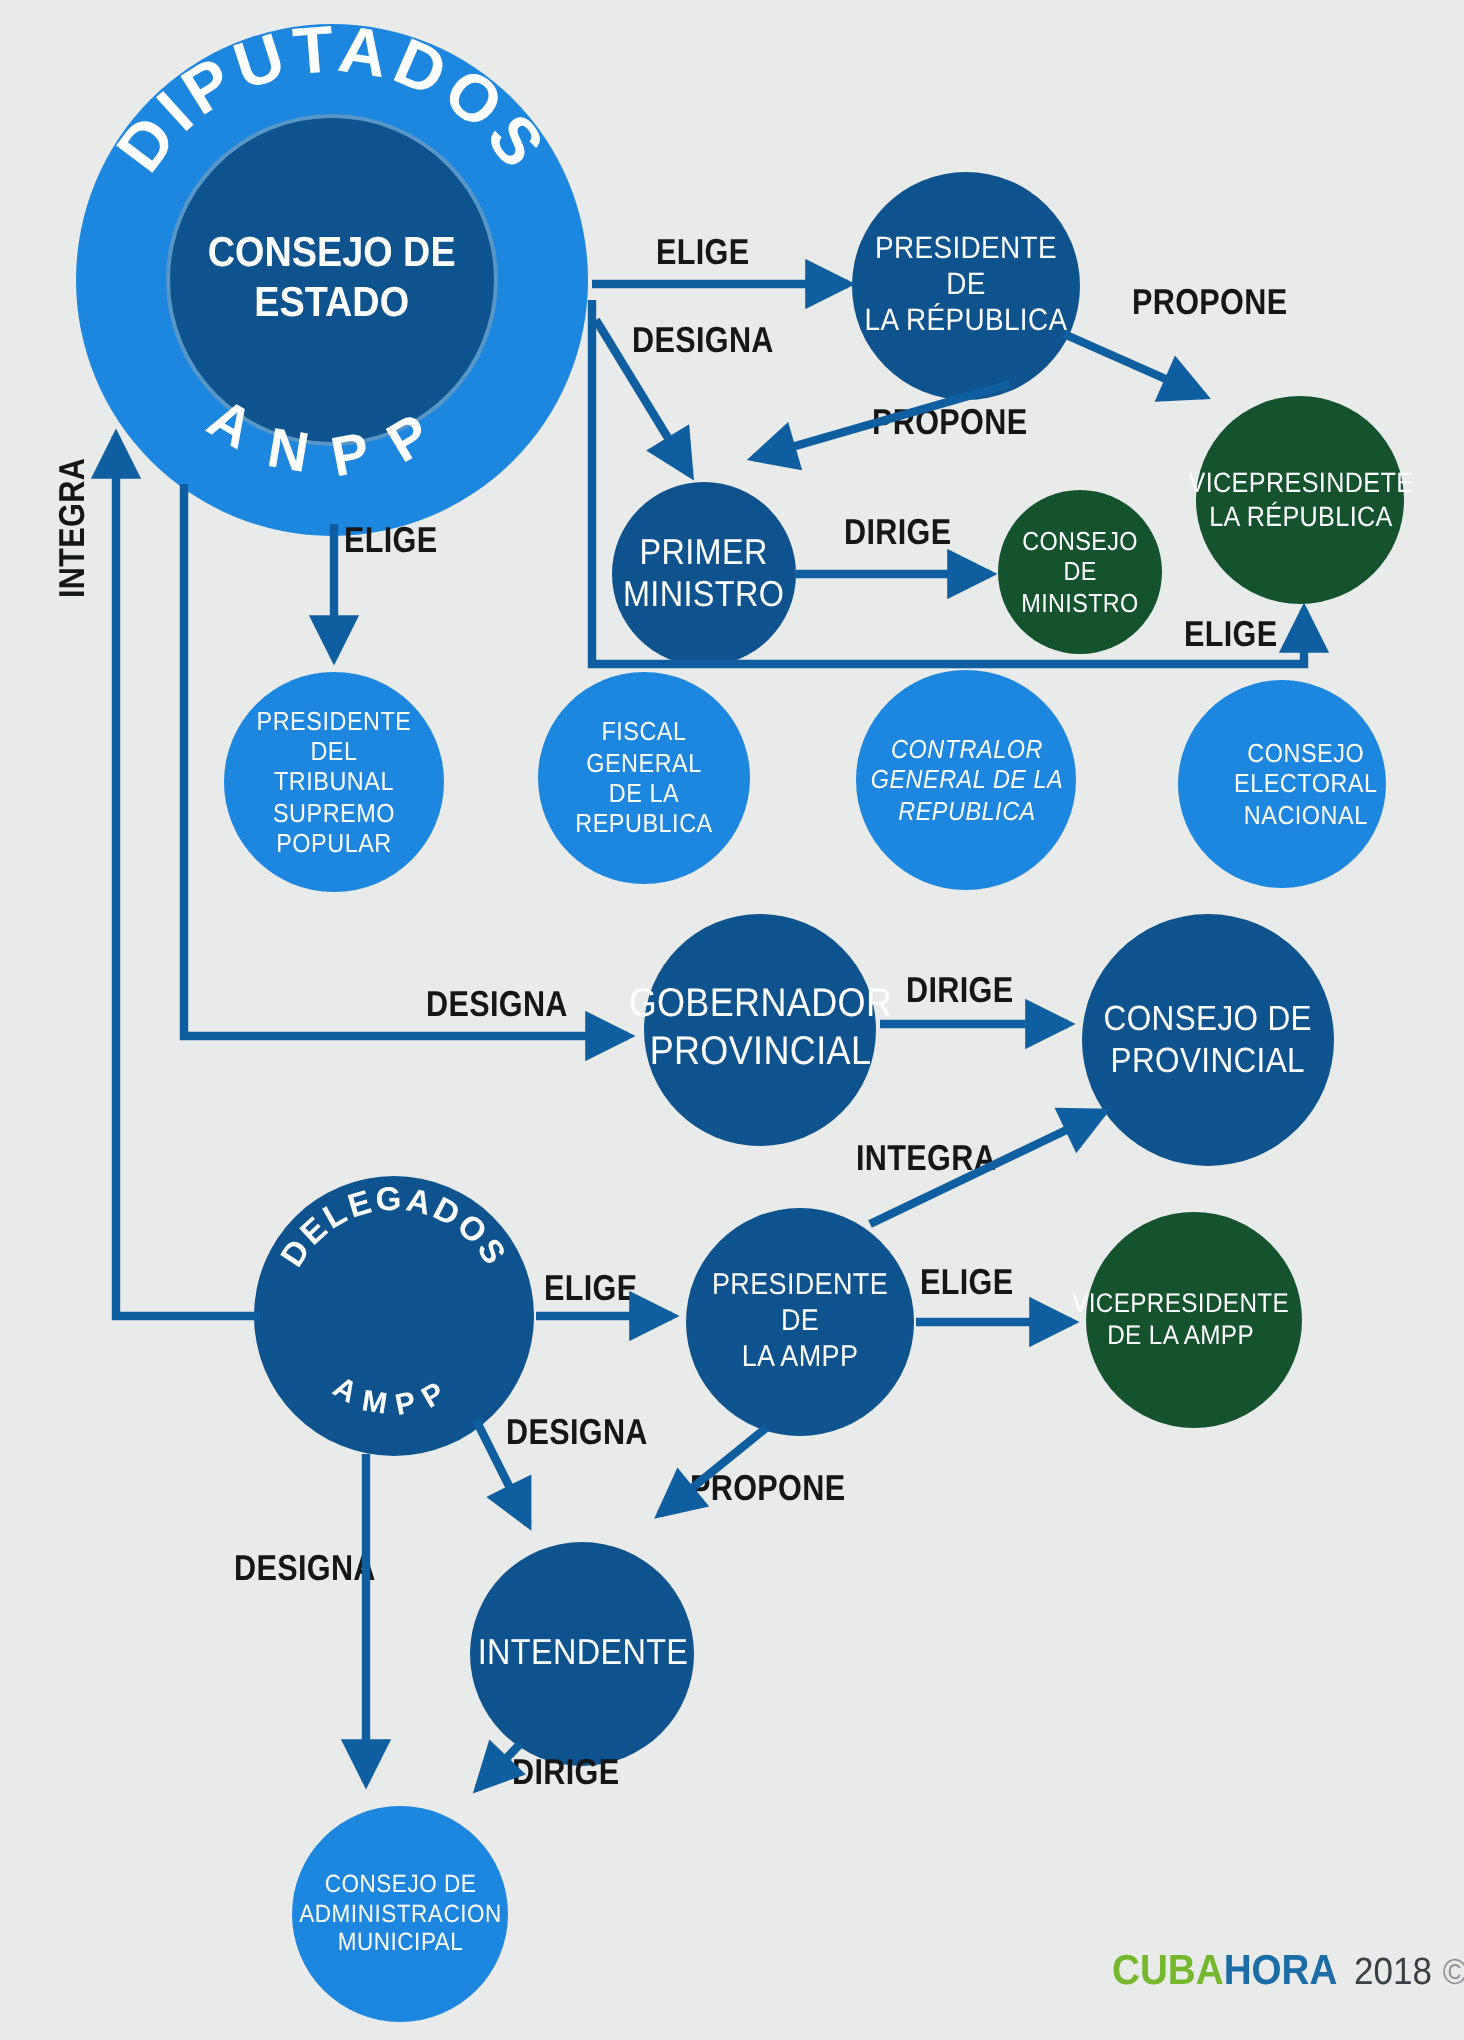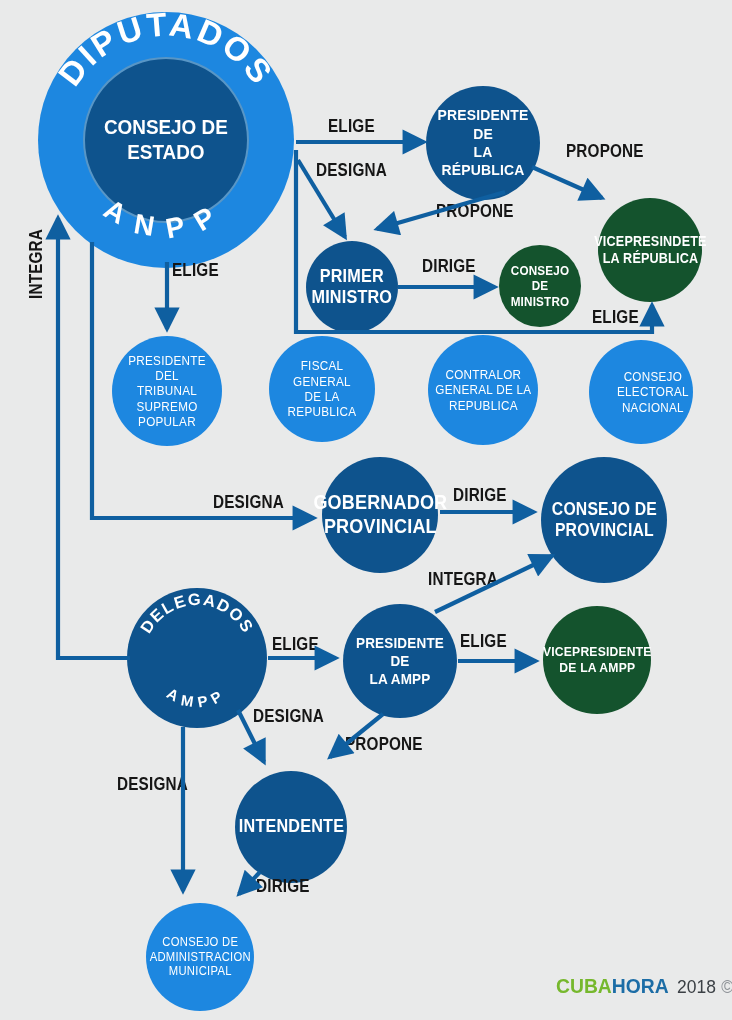--- a/index.html
+++ b/index.html
@@ -9,21 +9,21 @@
   }
   .node{
     position:absolute;border-radius:50%;
     display:flex;align-items:center;justify-content:center;
     text-align:center;color:#ffffff;line-height:1.18;
   }
   .node>span{white-space:pre-line;display:block;transform:scaleX(.9);}
   .bright{background:#1d87e0;}
   .dark{background:#0e538d;}
   .medium{background:#14532d;}
-  .bold{font-weight:700;letter-spacing:.2px;}
+  .bold{font-weight:400;letter-spacing:.2px;}
   .thin{font-weight:400;letter-spacing:.3px;}
   .inner-ring{border:2px solid rgba(150,205,245,.55);box-sizing:border-box;}
   .lbl{
     position:absolute;font-weight:800;font-size:18px;color:#161616;
     letter-spacing:.2px;white-space:nowrap;
     transform:scaleX(.85);transform-origin:0 0;
   }
   .lbl.vert{transform:rotate(-90deg) scaleX(.85);transform-origin:0 0;}
   svg.overlay{position:absolute;left:0;top:0;pointer-events:none;}
   .edge{stroke:#0f5fa0;stroke-width:4.2;fill:none;}
@@ -65,21 +65,21 @@
 
   <div class="node bright thin" style="left:269px;top:336px;width:106px;height:106px;font-size:13px;">
     <span>FISCAL GENERAL
 DE LA REPUBLICA</span>
   </div>
   <div class="node bright thin" style="left:112px;top:336px;width:110px;height:110px;font-size:13px;">
     <span>PRESIDENTE DEL
 TRIBUNAL SUPREMO
 POPULAR</span>
   </div>
-  <div class="node bright thin" style="left:428px;top:335px;width:110px;height:110px;font-size:13px;">
+  <div class="node bright thin" style="left:428px;top:335px;width:110px;height:110px;font-size:13px;font-style:italic;">
     <span>CONTRALOR
 GENERAL DE LA
 REPUBLICA</span>
   </div>
   <div class="node bright thin" style="left:589px;top:340px;width:104px;height:104px;font-size:13px;justify-content:flex-end;">
     <span>CONSEJO
 ELECTORAL
 NACIONAL</span>
   </div>
 
@@ -90,21 +90,21 @@
   <div class="node dark bold" style="left:541px;top:457px;width:126px;height:126px;font-size:17.5px;">
     <span>CONSEJO DE
 PROVINCIAL</span>
   </div>
 
   <div class="node dark" style="left:127px;top:588px;width:140px;height:140px;"></div>
   <div class="node dark bold" style="left:343px;top:604px;width:114px;height:114px;font-size:15px;">
     <span>PRESIDENTE DE
 LA AMPP</span>
   </div>
-  <div class="node medium bold" style="left:543px;top:606px;width:108px;height:108px;font-size:13.5px;">
+  <div class="node medium bold" style="left:543px;top:606px;width:108px;height:108px;font-size:13.5px;justify-content:flex-end;">
     <span>VICEPRESIDENTE
 DE LA AMPP</span>
   </div>
   <div class="node dark bold" style="left:235px;top:771px;width:112px;height:112px;font-size:18px;">
     <span>INTENDENTE</span>
   </div>
   <div class="node bright thin" style="left:146px;top:903px;width:108px;height:108px;font-size:12.5px;">
     <span>CONSEJO DE
 ADMINISTRACION
 MUNICIPAL</span>

